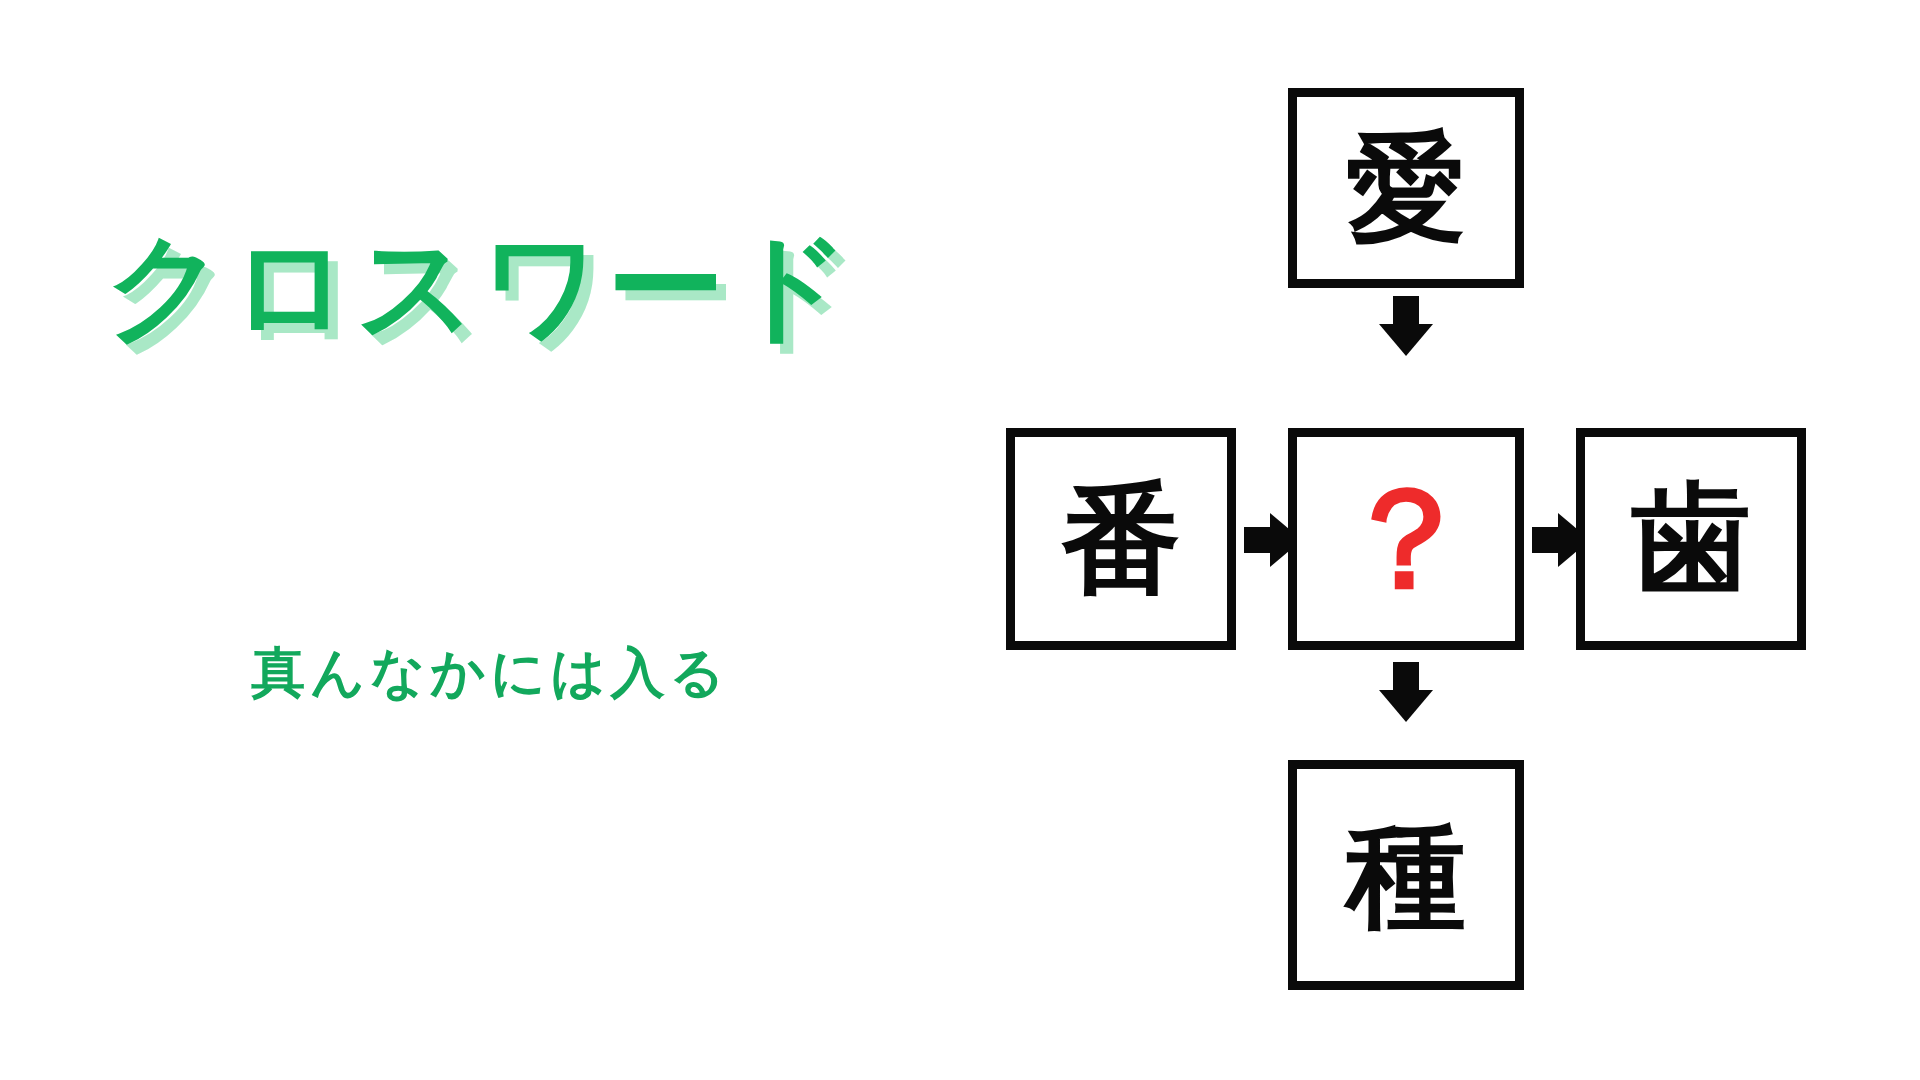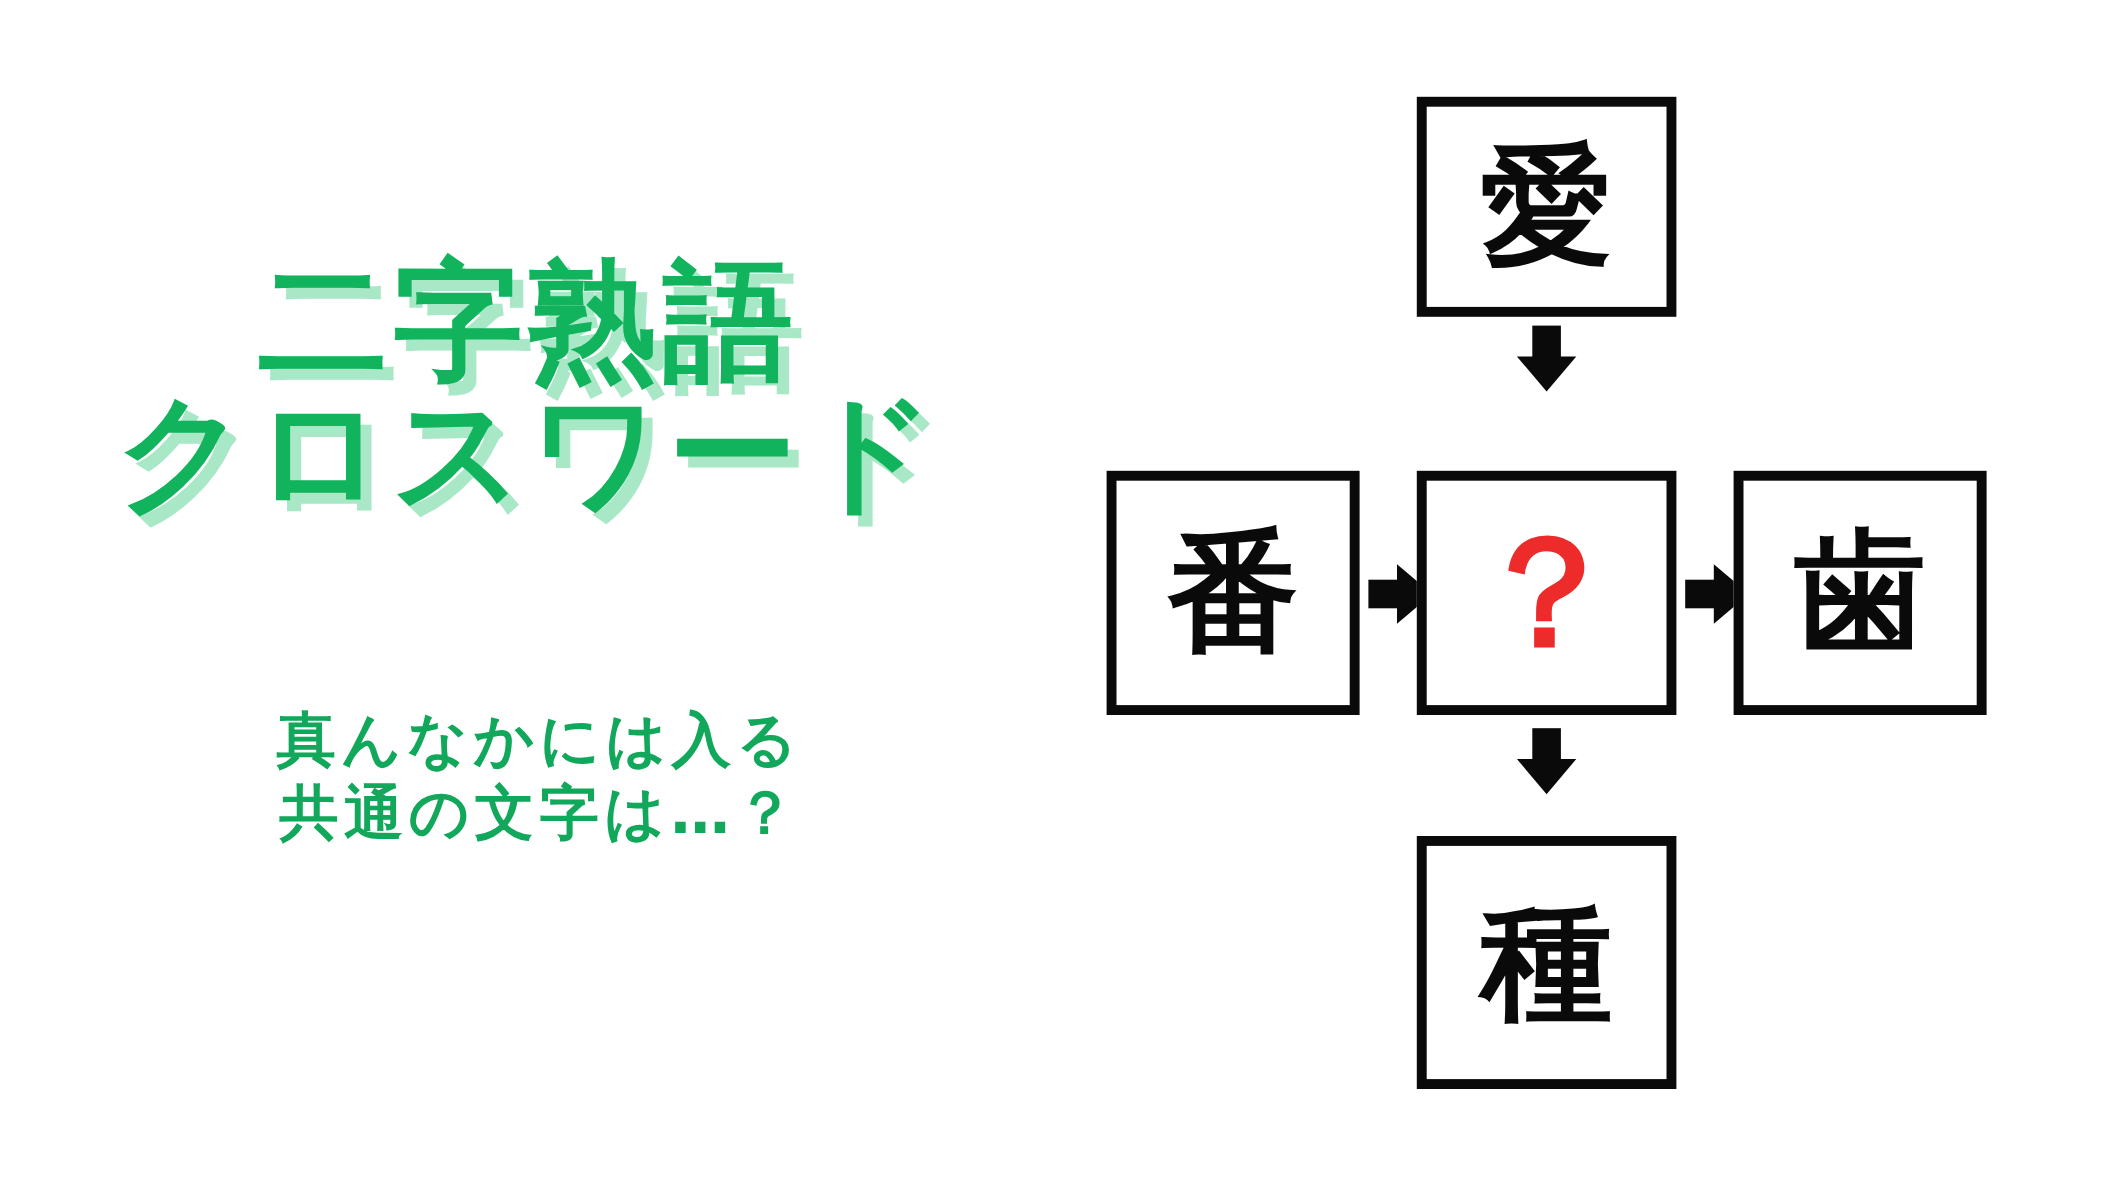--- a/index.html
+++ b/index.html
@@ -146,27 +146,25 @@
   #arrow-center-to-bottom{ left: 446px; top: 662px; }
   #arrow-left-to-center  { left: 284px; top: 540px; }
   #arrow-center-to-right { left: 572px; top: 540px; }
 </style>
 </head>
 <body>
 
 <div id="stage">
 
   <div id="title-block">
-    <div id="title-line-1" class="title-line">二字熟語</div>
     <div id="title-line-2" class="title-line">クロスワード</div>
   </div>
 
   <div id="subtitle-block">
     <div class="subtitle-line">真んなかには入る</div>
-    <div class="subtitle-line">共通の文字は…？</div>
   </div>
 
   <div id="grid-area">
 
     <div id="cell-top" class="cell">
       <span class="glyph">愛</span>
     </div>
 
     <div id="arrow-top-to-center" class="arrow arrow-down">
       <div class="bar"></div>

